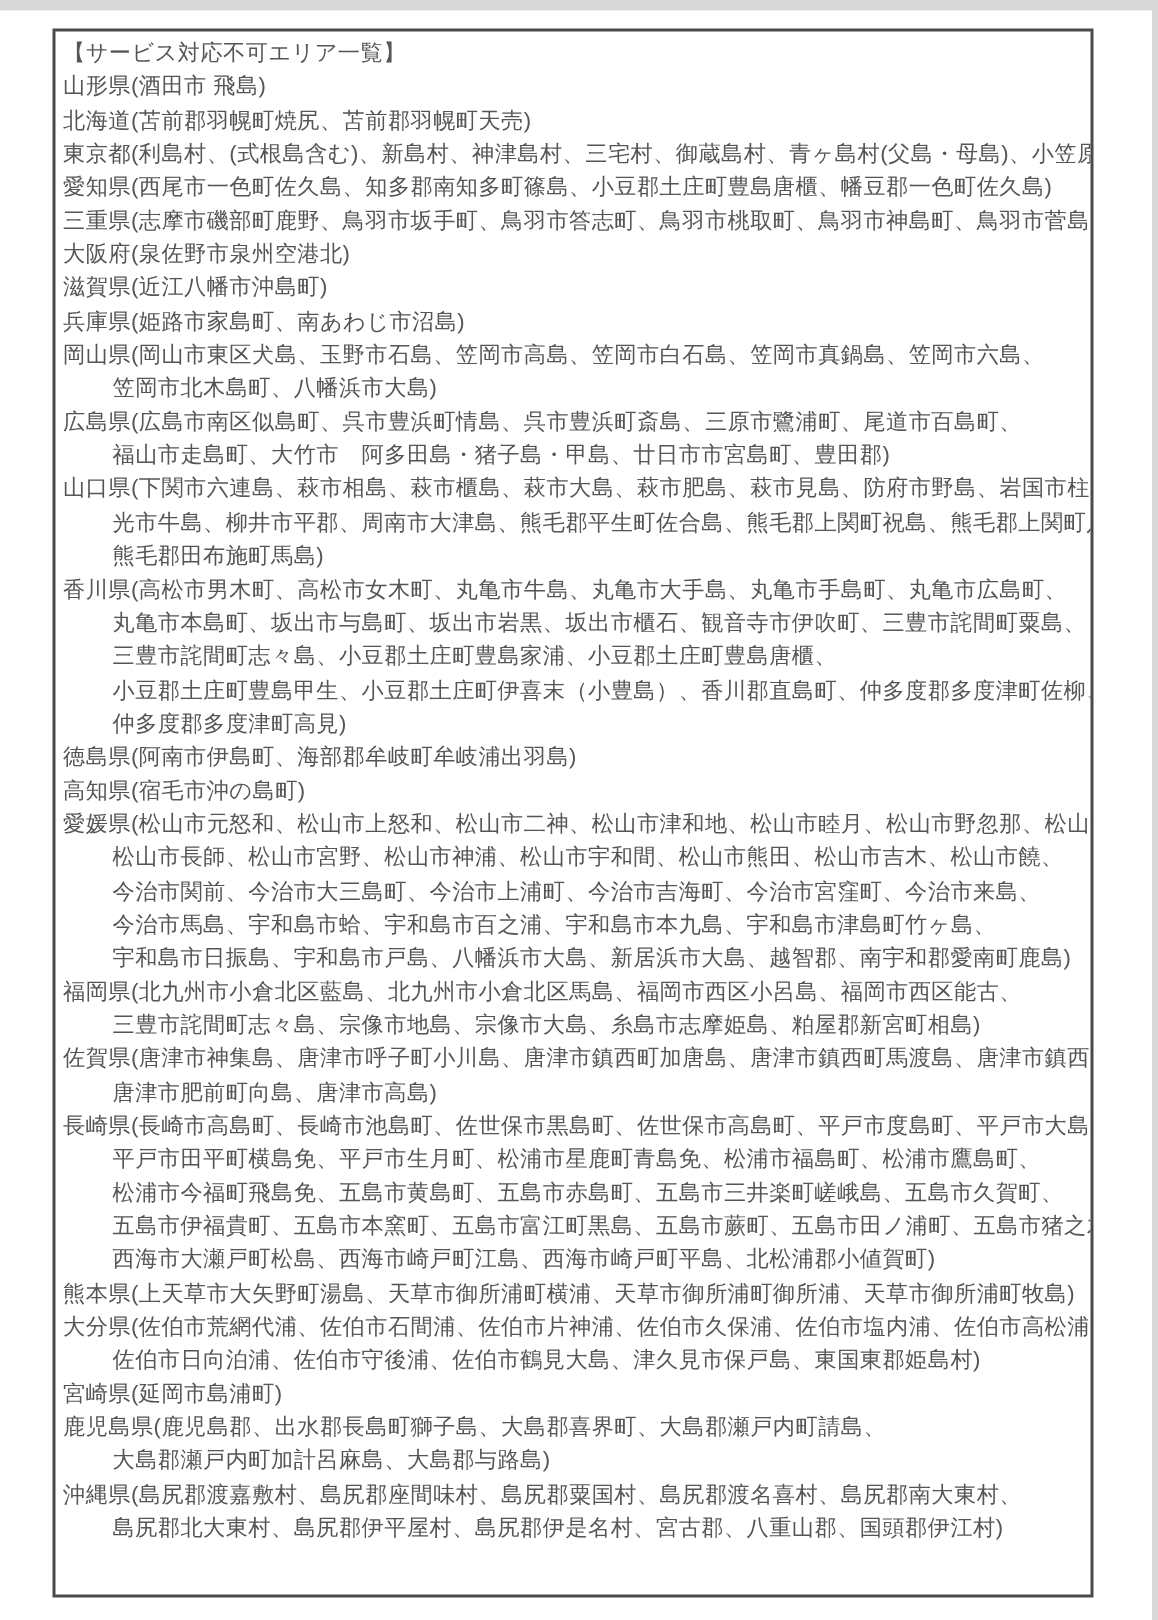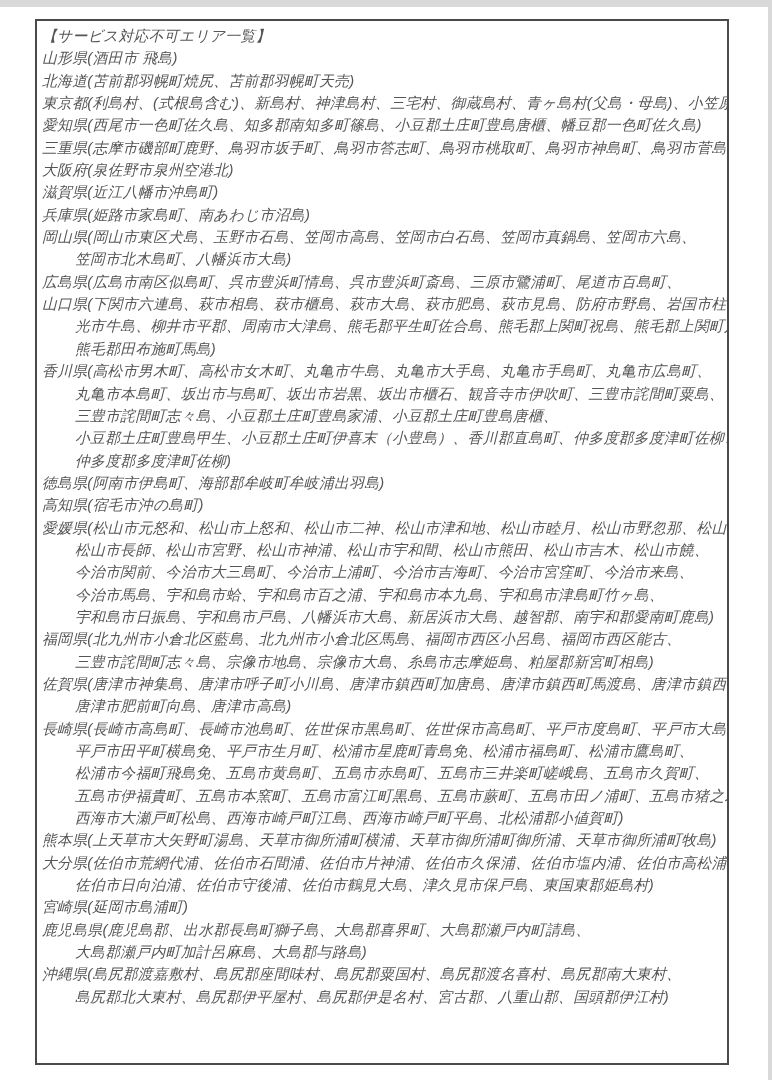--- a/index.html
+++ b/index.html
@@ -16,21 +16,20 @@
   }
   .edge-top{position:absolute;top:0;left:0;width:772px;height:7px;background:var(--edge);}
   .edge-right{position:absolute;top:0;right:0;width:4px;height:1080px;background:var(--edge);}
   .doc-frame{
     position:absolute;left:35px;top:19px;width:694px;height:1046px;
     border:2px solid var(--border);
     box-sizing:border-box;
     background:var(--paper);
     padding:4px 0 0 5px;
     overflow:hidden;
-    font-style:italic;
   }
   .line{
     font-size:14.8px;
     line-height:22.35px;
     color:var(--text);
     white-space:nowrap;
     letter-spacing:0.3px;
   }
   .line.cont{padding-left:33px;}
 </style>
@@ -48,28 +47,29 @@
         <div class="line">北海道(苫前郡羽幌町焼尻、苫前郡羽幌町天売)</div>
         <div class="line">東京都(利島村、(式根島含む)、新島村、神津島村、三宅村、御蔵島村、青ヶ島村(父島・母島)、小笠原村)</div>
         <div class="line">愛知県(西尾市一色町佐久島、知多郡南知多町篠島、小豆郡土庄町豊島唐櫃、幡豆郡一色町佐久島)</div>
         <div class="line">三重県(志摩市磯部町鹿野、鳥羽市坂手町、鳥羽市答志町、鳥羽市桃取町、鳥羽市神島町、鳥羽市菅島町)</div>
         <div class="line">大阪府(泉佐野市泉州空港北)</div>
         <div class="line">滋賀県(近江八幡市沖島町)</div>
         <div class="line">兵庫県(姫路市家島町、南あわじ市沼島)</div>
         <div class="line">岡山県(岡山市東区犬島、玉野市石島、笠岡市高島、笠岡市白石島、笠岡市真鍋島、笠岡市六島、</div>
         <div class="line cont">笠岡市北木島町、八幡浜市大島)</div>
         <div class="line">広島県(広島市南区似島町、呉市豊浜町情島、呉市豊浜町斎島、三原市鷺浦町、尾道市百島町、</div>
+        <div class="line cont">福山市走島町、大竹市　阿多田島・猪子島・甲島、廿日市市宮島町、豊田郡)</div>
         <div class="line">山口県(下関市六連島、萩市相島、萩市櫃島、萩市大島、萩市肥島、萩市見島、防府市野島、岩国市柱島、</div>
         <div class="line cont">光市牛島、柳井市平郡、周南市大津島、熊毛郡平生町佐合島、熊毛郡上関町祝島、熊毛郡上関町八島</div>
         <div class="line cont">熊毛郡田布施町馬島)</div>
         <div class="line">香川県(高松市男木町、高松市女木町、丸亀市牛島、丸亀市大手島、丸亀市手島町、丸亀市広島町、</div>
         <div class="line cont">丸亀市本島町、坂出市与島町、坂出市岩黒、坂出市櫃石、観音寺市伊吹町、三豊市詫間町粟島、</div>
         <div class="line cont">三豊市詫間町志々島、小豆郡土庄町豊島家浦、小豆郡土庄町豊島唐櫃、</div>
         <div class="line cont">小豆郡土庄町豊島甲生、小豆郡土庄町伊喜末（小豊島）、香川郡直島町、仲多度郡多度津町佐柳、</div>
-        <div class="line cont">仲多度郡多度津町佐柳)</div>
+        <div class="line cont">仲多度郡多度津町高見)</div>
         <div class="line">徳島県(阿南市伊島町、海部郡牟岐町牟岐浦出羽島)</div>
         <div class="line">高知県(宿毛市沖の島町)</div>
         <div class="line">愛媛県(松山市元怒和、松山市上怒和、松山市二神、松山市津和地、松山市睦月、松山市野忽那、松山市小浜</div>
         <div class="line cont">松山市長師、松山市宮野、松山市神浦、松山市宇和間、松山市熊田、松山市吉木、松山市饒、</div>
         <div class="line cont">今治市関前、今治市大三島町、今治市上浦町、今治市吉海町、今治市宮窪町、今治市来島、</div>
         <div class="line cont">今治市馬島、宇和島市蛤、宇和島市百之浦、宇和島市本九島、宇和島市津島町竹ヶ島、</div>
         <div class="line cont">宇和島市日振島、宇和島市戸島、八幡浜市大島、新居浜市大島、越智郡、南宇和郡愛南町鹿島)</div>
         <div class="line">福岡県(北九州市小倉北区藍島、北九州市小倉北区馬島、福岡市西区小呂島、福岡市西区能古、</div>
         <div class="line cont">三豊市詫間町志々島、宗像市地島、宗像市大島、糸島市志摩姫島、粕屋郡新宮町相島)</div>
         <div class="line">佐賀県(唐津市神集島、唐津市呼子町小川島、唐津市鎮西町加唐島、唐津市鎮西町馬渡島、唐津市鎮西町松島</div>

